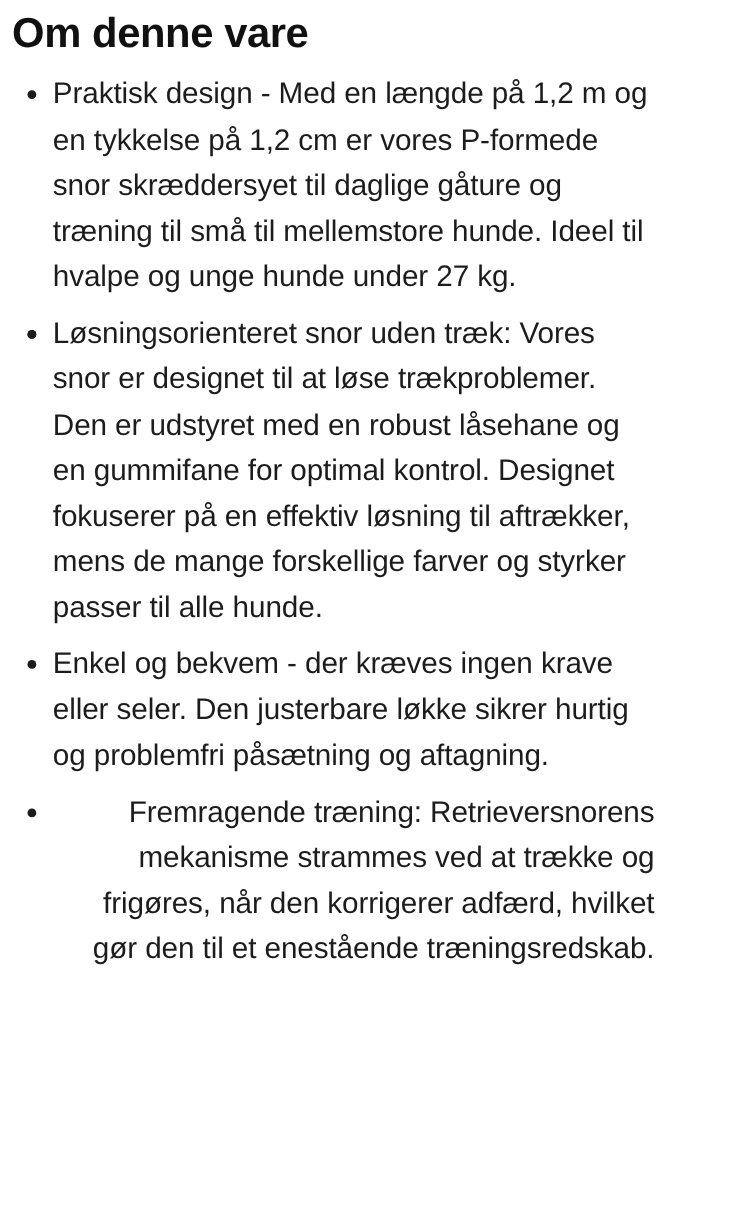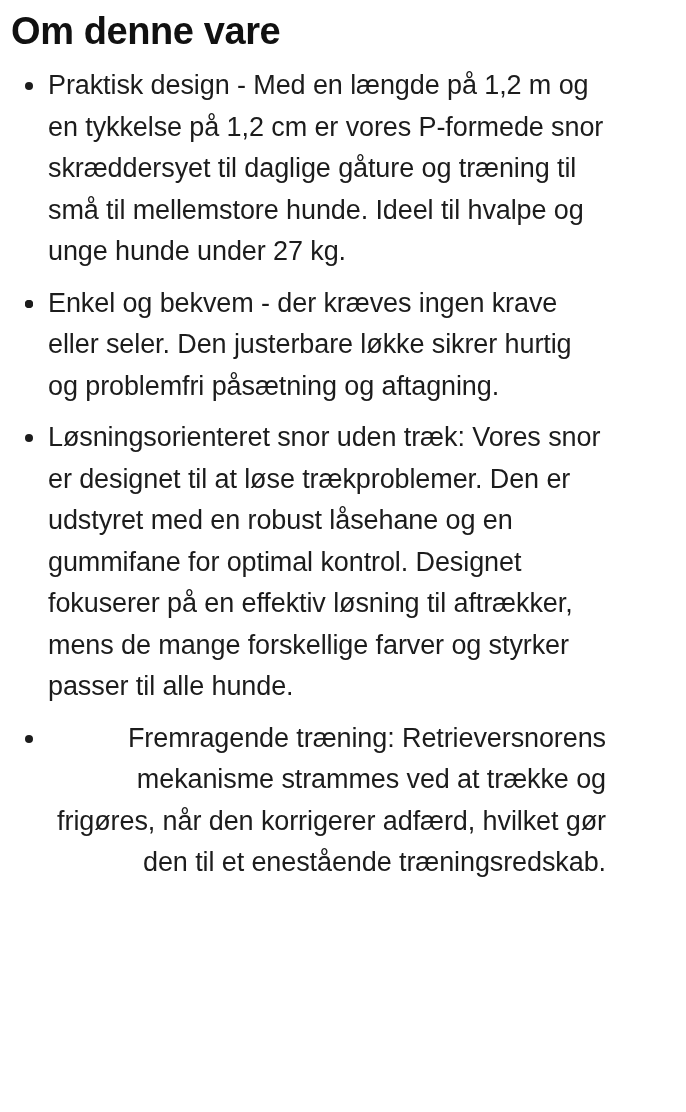--- a/index.html
+++ b/index.html
@@ -35,21 +35,21 @@
   }
 
   .feature-list {
     list-style: none;
     margin: 0;
     padding: 12px 0 0 0;
   }
 
   .feature-item {
     position: relative;
-    margin: 0 0 10px 0;
+    margin: 0 11px 10px 0;
     padding: 0 36px 0 48px;
     font-size: 27px;
     line-height: 41.5px;
     font-weight: 400;
     color: #1c1c1c;
     letter-spacing: -0.1px;
   }
 
   .feature-item:last-child {
     margin-bottom: 0;
@@ -79,26 +79,26 @@
       <span class="bullet-marker"></span>
       <span>Praktisk design - Med en længde på 1,2 m og en tykkelse på 1,2 cm er vores P-formede snor skræddersyet til daglige gåture og træning til små til mellemstore hunde. Ideel til hvalpe og unge hunde under 27 kg.</span>
     </li>
 
     <li class="feature-item">
       <span class="bullet-marker"></span>
     </li>
 
     <li class="feature-item">
       <span class="bullet-marker"></span>
-      <span>Enkel og bekvem - der kræves ingen krave eller seler. Den justerbare løkke sikrer hurtig og problemfri påsætning og aftagning.</span>
+      <span>Løsningsorienteret snor uden træk: Vores snor er designet til at løse trækproblemer. Den er udstyret med en robust låsehane og en gummifane for optimal kontrol. Designet fokuserer på en effektiv løsning til aftrækker, mens de mange forskellige farver og styrker passer til alle hunde.</span>
     </li>
 
     <li class="feature-item">
       <span class="bullet-marker"></span>
-      <span>Løsningsorienteret snor uden træk: Vores snor er designet til at løse trækproblemer. Den er udstyret med en robust låsehane og en gummifane for optimal kontrol. Designet fokuserer på en effektiv løsning til aftrækker, mens de mange forskellige farver og styrker passer til alle hunde.</span>
+      <span>Enkel og bekvem - der kræves ingen krave eller seler. Den justerbare løkke sikrer hurtig og problemfri påsætning og aftagning.</span>
     </li>
 
     <li class="feature-item">
       <span class="bullet-marker"></span>
       <span>Fremragende træning: Retrieversnorens mekanisme strammes ved at trække og frigøres, når den korrigerer adfærd, hvilket gør den til et enestående træningsredskab.</span>
     </li>
 
   </ul>
 </section>
 

